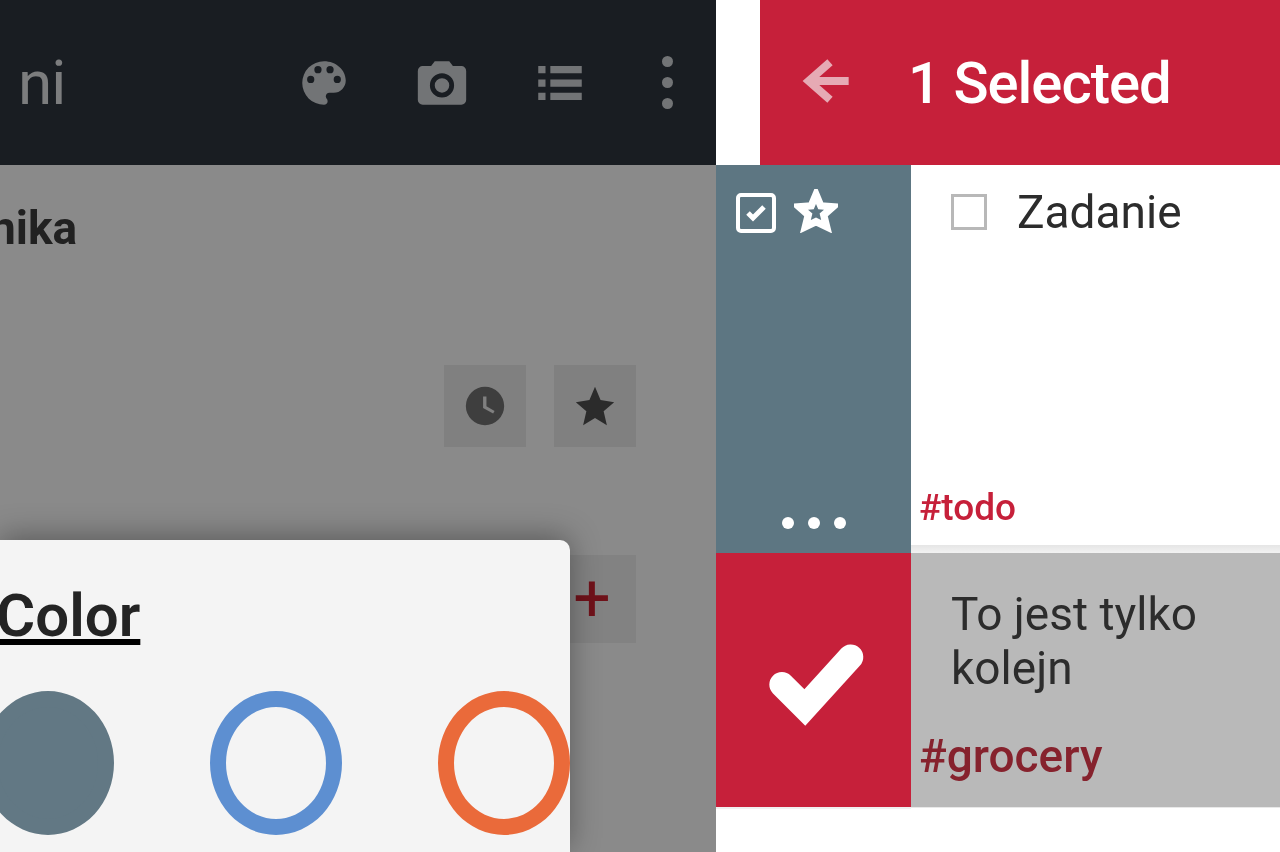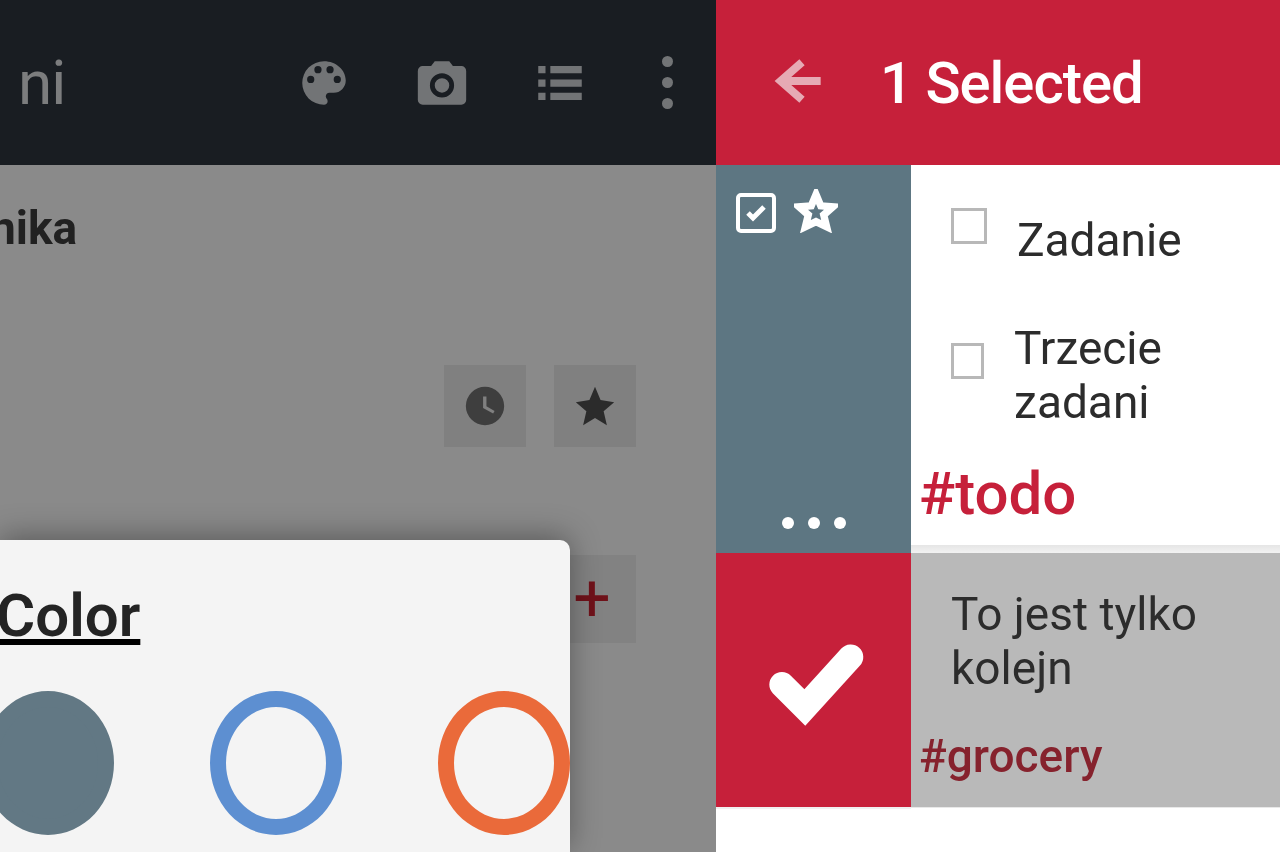--- a/index.html
+++ b/index.html
@@ -34,21 +34,21 @@
   .color-sheet { position: absolute; left: 0; bottom: 0; width: 570px; height: 312px; background: #f4f4f4; border-top-right-radius: 10px; box-shadow: 0 -4px 30px rgba(0,0,0,0.35); z-index: 10; padding: 40px 0 0 12px; text-decoration: underline; }
   .color-title { color: #242424; font-size: 60px; font-weight: 600; margin-left: -16px; }
   .color-row { margin-top: 40px; display: flex; gap: 96px; margin-left: -30px; }
   .color-circle { width: 144px; height: 144px; border-radius: 50%; border: 16px solid; background: transparent; }
   .cc-gray { border-color: #627884; background: #627884; }
   .cc-blue { border-color: #5d8fd1; }
   .cc-orange { border-color: #ea6a3a; }
 
   
   .right { width: 564px; height: 100%; background: #ffffff; position: relative; display: flex; flex-direction: column; }
-  .right-header { height: 165px; background: #c6203a; display: flex; align-items: center; padding: 0 46px; gap: 54px; }
+  .right-header { height: 165px; background: #c6203a; display: flex; align-items: center; padding: 0 30px; gap: 54px; margin-left: 44px; }
   .back-arrow svg { width: 64px; height: 64px; stroke: #e6aab4; stroke-width: 6; fill: none; }
   .sel-title { color: #ffffff; font-size: 58px; font-weight: 500; letter-spacing: -1px; }
 
   .right-body { flex: 1; display: flex; }
   .rail { width: 195px; display: flex; flex-direction: column; }
   .rail-blue { background: #5d7682; flex: 0 0 388px; position: relative; }
   .rail-blue .top-icons { position: absolute; top: 24px; left: 20px; display: flex; align-items: center; gap: 18px; }
   .ck-square { width: 40px; height: 40px; border: 4px solid #ffffff; border-radius: 5px; display: flex; align-items: center; justify-content: center; }
   .ck-square svg { width: 24px; height: 24px; stroke: #ffffff; stroke-width: 5; fill: none; }
   .rail-star svg { width: 44px; height: 44px; fill: none; stroke: #ffffff; stroke-width: 4; }
@@ -56,22 +56,22 @@
   .rail-dots span { width: 12px; height: 12px; border-radius: 50%; background: #ffffff; }
 
   .rail-red { background: #c6203a; flex: 0 0 254px; display: flex; align-items: center; justify-content: center; }
   .rail-red svg { width: 110px; height: 110px; stroke: #ffffff; stroke-width: 11; fill: none; stroke-linecap: round; }
   .rail-white { background: #ffffff; flex: 1; border-top: 2px solid #f0f0f0; }
 
   .list-area { flex: 1; display: flex; flex-direction: column; }
   .list-block1 { height: 388px; background: #ffffff; padding: 20px 0 0 40px; position: relative; }
   .task { display: flex; align-items: center; gap: 30px; margin-bottom: 26px; }
   .task .box { width: 36px; height: 36px; border: 3px solid #b8b8b8; }
-  .task .label { color: #2c2c2c; font-size: 46px; margin-top: 28px; }
-  .tag-todo { position: absolute; bottom: 24px; left: 8px; color: #c6203a; font-size: 60px; font-weight: 500; }
+  .task .label { color: #2c2c2c; font-size: 46px; }
+  .tag-todo { position: absolute; bottom: 24px; left: 8px; color: #c6203a; font-size: 37px; font-weight: 500; }
   .list-shadow { position: absolute; left:0; right:0; bottom:-8px; height:16px; background: linear-gradient(to bottom, rgba(0,0,0,0.10), rgba(0,0,0,0)); }
 
   .list-block2 { height: 254px; background: #b9b9b9; padding: 34px 0 0 40px; position: relative; }
   .block2-text { color: #2c2c2c; font-size: 46px; }
   .tag-grocery { position: absolute; bottom: 24px; left: 8px; color: #86222d; font-size: 46px; font-weight: 500; }
 
   .list-block3 { flex:1; background: #ffffff; border-top: 1px solid #e8e8e8; }
 </style>
 </head>
 <body>
@@ -179,24 +179,20 @@
         </div>
         <div class="rail-white"></div>
       </div>
 
       <div class="list-area">
         <div class="list-block1">
           <div class="task">
             <div class="box"></div>
             <div class="label">Zadanie</div>
           </div>
-          <div class="task">
-            <div class="box"></div>
-            <div class="label">Trzecie zadani</div>
-          </div>
           <div class="tag-todo">#todo</div>
           <div class="list-shadow"></div>
         </div>
         <div class="list-block2">
           <div class="block2-text">To jest tylko kolejn</div>
           <div class="tag-grocery">#grocery</div>
         </div>
         <div class="list-block3"></div>
       </div>
     </div>

